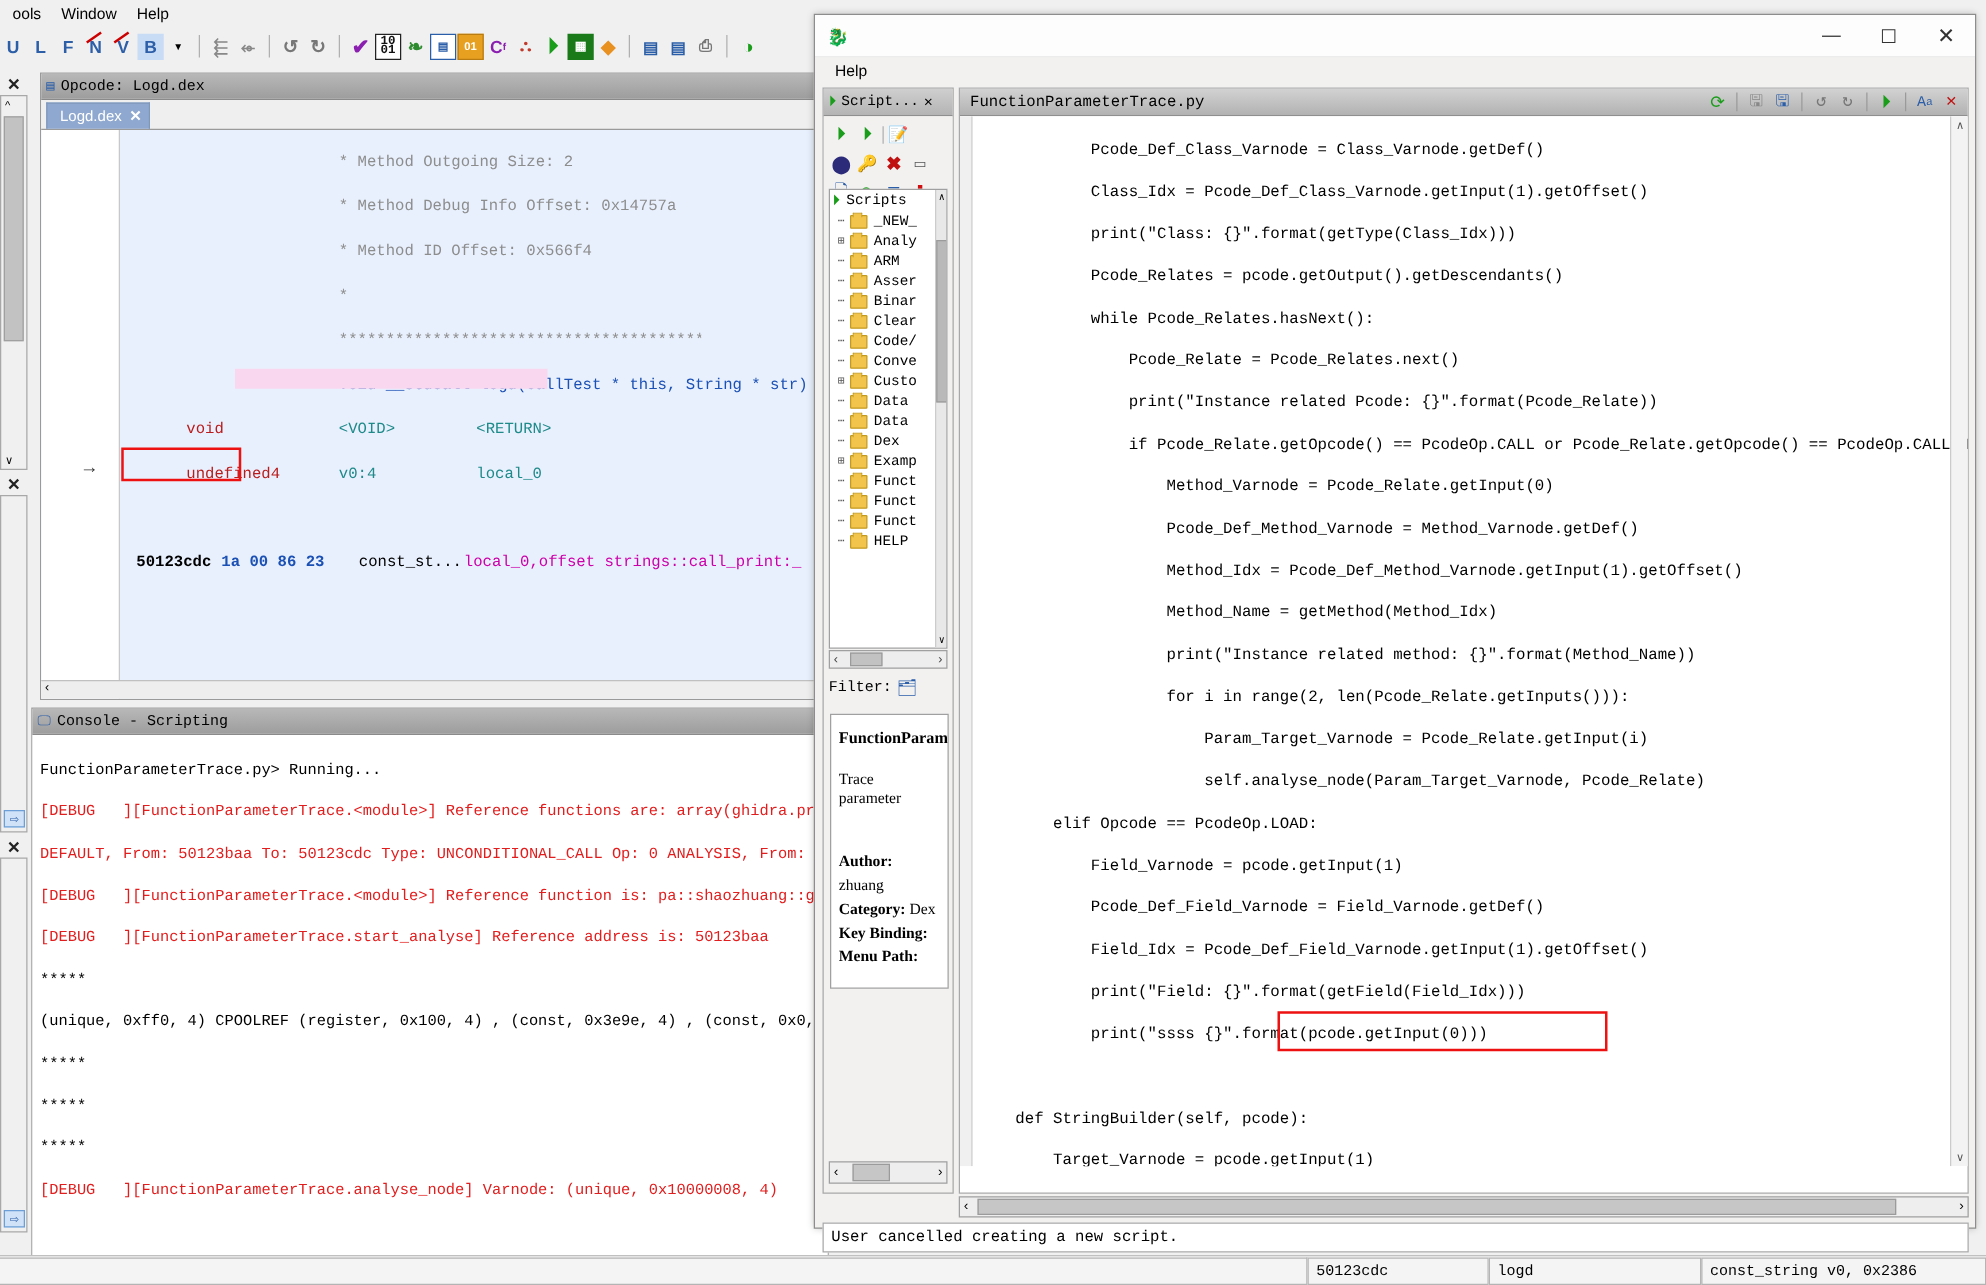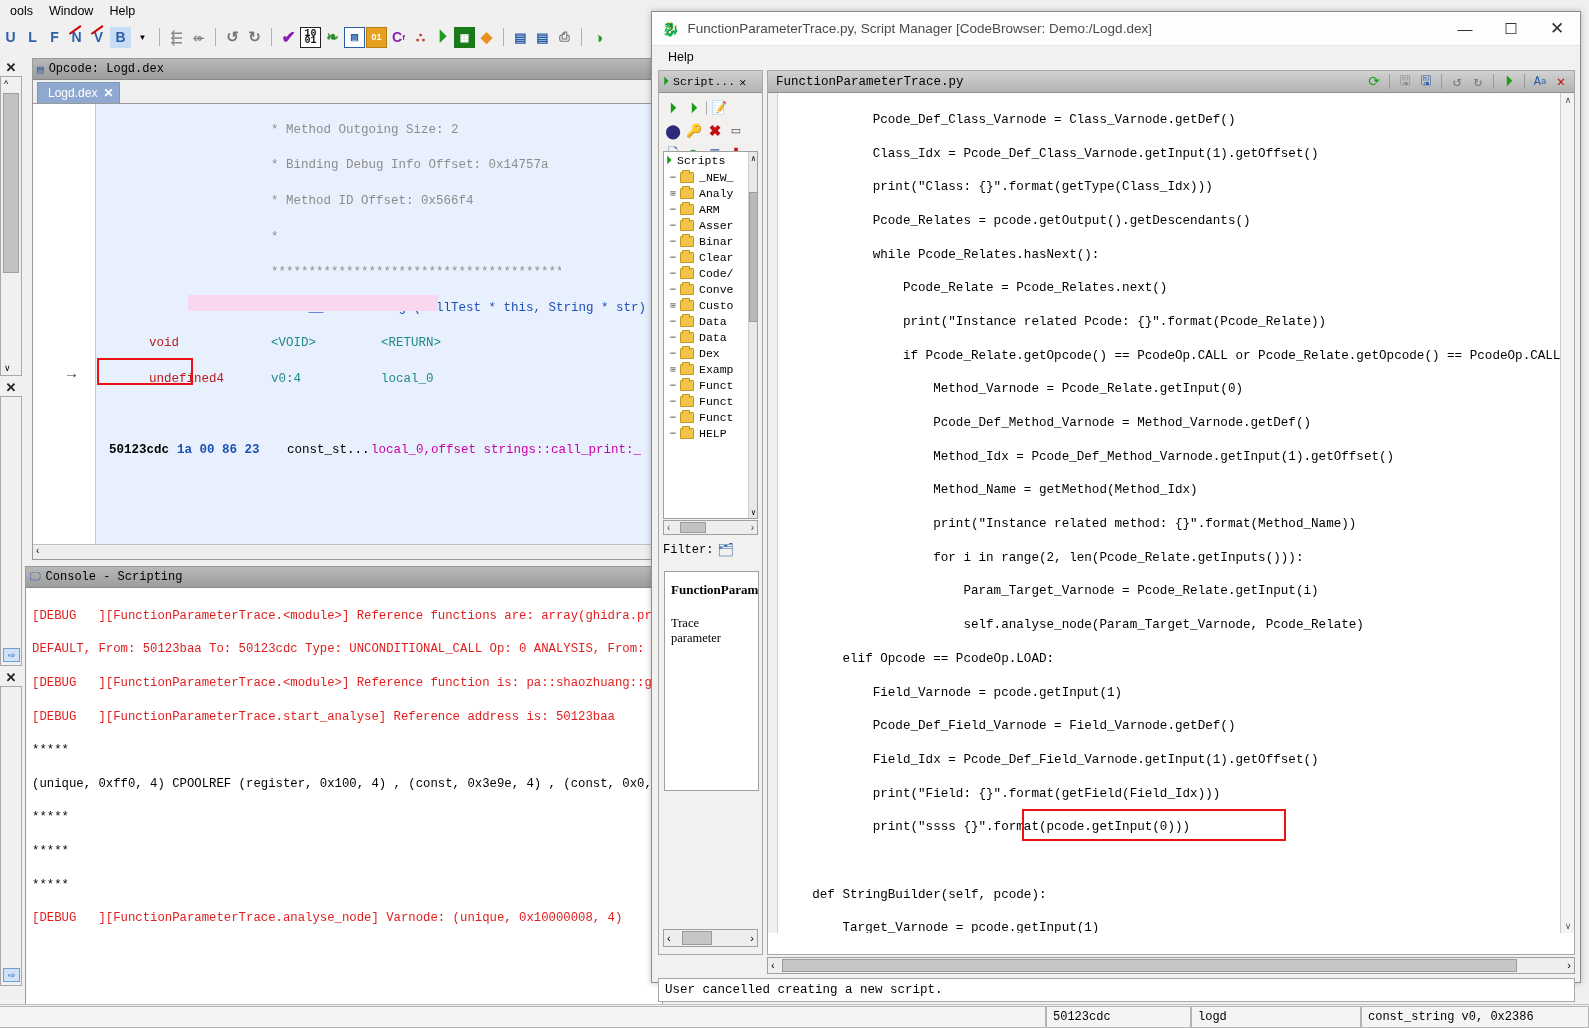--- a/index.html
+++ b/index.html
@@ -284,21 +284,21 @@
           <span style="font-weight:bold">✕</span>
         </div>
       </div>
       <div class="listing-body">
         <div class="gutter"></div>
 
         <div style="position:absolute;left:34px;top:262px;font-size:15px;color:#333">→</div>
 
         <div class="lcode">
 <span class="row c-gray" style="display:block;padding-left:170px">* Method Outgoing Size: 2</span>
-<span class="row c-gray" style="display:block;padding-left:170px">* Binding Debug Info Offset: 0x14757a</span>
+<span class="row c-gray" style="display:block;padding-left:170px">* Method Debug Info Offset: 0x14757a</span>
 <span class="row c-gray" style="display:block;padding-left:170px">* Method ID Offset: 0x566f4</span>
 <span class="row c-gray" style="display:block;padding-left:170px">*</span>
 <span class="row c-gray" style="display:block;padding-left:170px;overflow:hidden;width:460px">**************************************************</span>
 <span class="row" style="display:block;padding-left:170px"><span class="c-blue">void __stdcall logd(CallTest * this, String * str)</span></span>
 <span class="row" style="display:block;padding-left:48px"><span class="c-pur" style="display:inline-block;width:122px">void</span><span class="c-teal" style="display:inline-block;width:110px">&lt;VOID&gt;</span><span class="c-teal">&lt;RETURN&gt;</span></span>
 <span class="row" style="display:block;padding-left:48px"><span class="c-pur" style="display:inline-block;width:122px">undefined4</span><span class="c-teal" style="display:inline-block;width:110px">v0:4</span><span class="c-teal">local_0</span></span>
 <span class="row" style="display:block">&nbsp;</span>
 <span class="row" style="display:block"><span class="c-blk" style="display:inline-block;width:76px;padding-left:8px;font-weight:bold">50123cdc</span><span class="c-blue" style="display:inline-block;width:110px;font-weight:bold">1a 00 86 23</span><span class="c-blk" style="display:inline-block;width:84px">const_st...</span><span class="c-mag">local_0,offset strings::call_print:_</span></span>
 
 
@@ -322,20 +322,21 @@
         <span style="position:absolute;right:3px;top:0px;font-size:10px">›</span>
       </div>
     </div>
 
     <div id="console-panel">
       <div class="panel-header">
         <span style="color:#2b5ea8;font-size:11px">🖵</span>
         <span>Console - Scripting</span>
       </div>
       <div class="console-body">
+<div class="cl-blk">FunctionParameterTrace.py&gt; Running...</div>
 <div class="cl-red">[DEBUG   ][FunctionParameterTrace.&lt;module&gt;] Reference functions are: array(ghidra.program.</div>
 <div class="cl-red">DEFAULT, From: 50123baa To: 50123cdc Type: UNCONDITIONAL_CALL Op: 0 ANALYSIS, From: 50123b</div>
 <div class="cl-red">[DEBUG   ][FunctionParameterTrace.&lt;module&gt;] Reference function is: pa::shaozhuang::ghidrat</div>
 <div class="cl-red">[DEBUG   ][FunctionParameterTrace.start_analyse] Reference address is: 50123baa</div>
 <div class="cl-blk">*****</div>
 <div class="cl-blk">(unique, 0xff0, 4) CPOOLREF (register, 0x100, 4) , (const, 0x3e9e, 4) , (const, 0x0, 4) , </div>
 <div class="cl-blk">*****</div>
 <div class="cl-blk">*****</div>
 <div class="cl-blk">*****</div>
 <div class="cl-red">[DEBUG   ][FunctionParameterTrace.analyse_node] Varnode: (unique, 0x10000008, 4)</div>
@@ -359,21 +360,20 @@
       <div class="sb-cell" style="width:145px">50123cdc</div>
       <div class="sb-cell" style="width:170px">logd</div>
       <div class="sb-cell" style="width:228px">const_string v0, 0x2386</div>
     </div>
   </div>
 
   <div id="scriptmgr">
 
     <div class="sm-title">
       <span style="font-size:14px">🐉</span>
-      <span class="t">FunctionParameterTrace.py, Script Manager [CodeBrowser: Demo:/Logd.dex]</span>
       <div class="sm-wbtns">
         <div class="sm-wbtn">—</div>
         <div class="sm-wbtn">☐</div>
         <div class="sm-wbtn close">✕</div>
       </div>
     </div>
 
     <div class="sm-menubar">
       <div class="mi">Help</div>
     </div>
@@ -513,20 +513,26 @@
         <div class="filterrow">
           <span>Filter:</span>
           <span style="color:#2b5ea8;font-size:13px">🗂</span>
         </div>
 
         <div class="descbox">
           <div class="h">FunctionParam</div>
           <div style="height:18px"></div>
           <div>Trace parameter</div>
           <div style="height:30px"></div>
+          <div class="meta">
+            <div><b>Author:</b> <span>zhuang</span></div>
+            <div><b>Category:</b> <span>Dex</span></div>
+            <div><b>Key Binding:</b> <span></span></div>
+            <div><b>Menu Path:</b> <span></span></div>
+          </div>
         </div>
 
         <div class="sc-hsb">
           <span class="a1">‹</span>
           <div class="thumb"></div>
           <span class="a2">›</span>
         </div>
       </div>
 
       <div id="editor-col">

